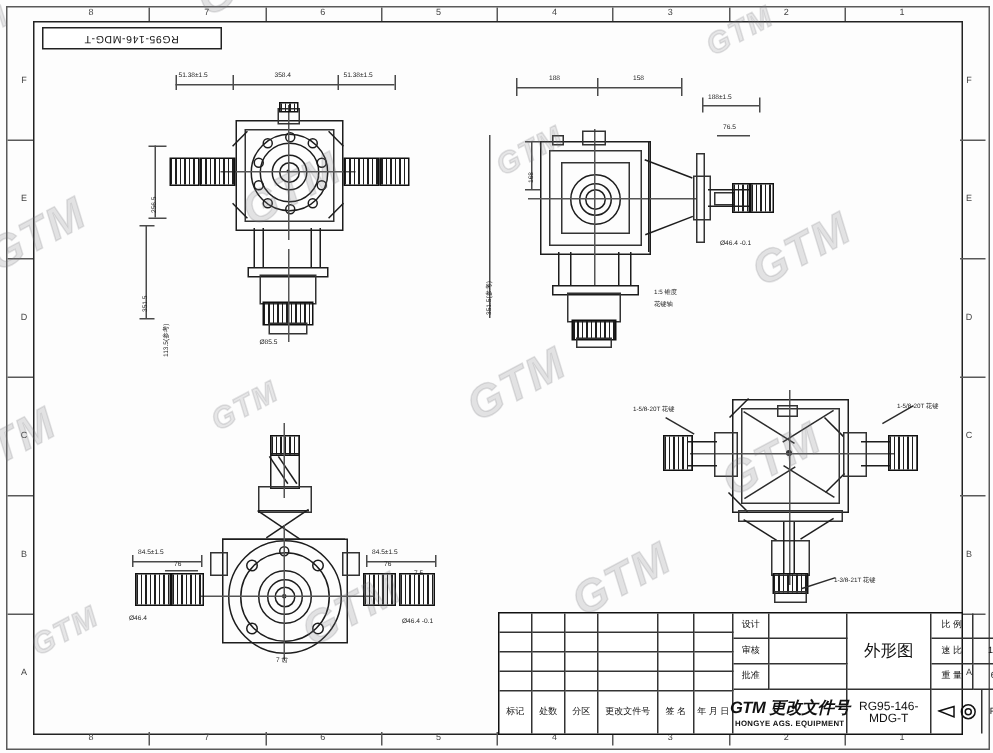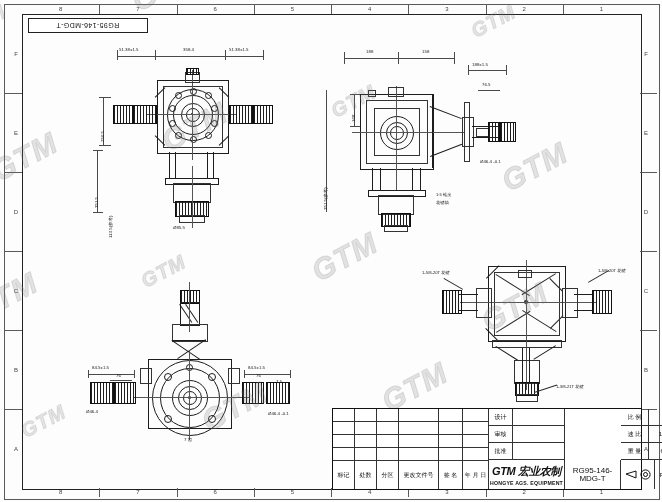--- a/index.html
+++ b/index.html
@@ -425,24 +425,25 @@
     <div class="c nbb" style="left:130px;top:52px;width:26px;height:28px;">年 月 日</div>
 
     <div class="c" style="left:156px;top:0;width:24px;height:17px;">设计</div>
     <div class="c" style="left:180px;top:0;width:52px;height:17px;"></div>
     <div class="c" style="left:156px;top:17px;width:24px;height:17px;">审核</div>
     <div class="c" style="left:180px;top:17px;width:52px;height:17px;"></div>
     <div class="c" style="left:156px;top:34px;width:24px;height:17px;">批准</div>
     <div class="c" style="left:180px;top:34px;width:52px;height:17px;"></div>
 
     <div class="logo-cell" style="left:156px;top:51px;width:76px;height:29px;border-bottom:none;">
-      <div class="logo-top">GTM 宏业农制</div>
+      <div class="logo-top">GTM 更改文件号</div>
       <div class="logo-bot">HONGYE AGS. EQUIPMENT</div>
     </div>
 
+    <div class="c big" style="left:232px;top:0;width:56px;height:51px;">外形图</div>
 
     <div class="c" style="left:288px;top:0;width:28px;height:17px;">比 例</div>
     <div class="c nb" style="left:316px;top:0;width:36px;height:17px;">1:5</div>
     <div class="c" style="left:288px;top:17px;width:28px;height:17px;">速 比</div>
     <div class="c nb" style="left:316px;top:17px;width:36px;height:17px;">1:1.46</div>
     <div class="c" style="left:288px;top:34px;width:28px;height:17px;">重 量</div>
     <div class="c nb" style="left:316px;top:34px;width:36px;height:17px;">65kg</div>
 
     <div class="c mid nbb" style="left:232px;top:51px;width:56px;height:29px;">RG95-146-MDG-T</div>
 

